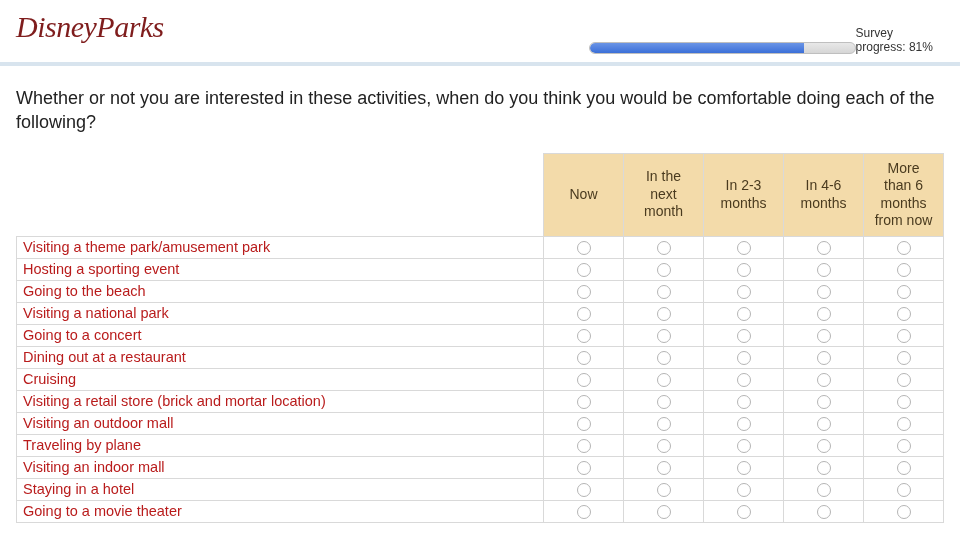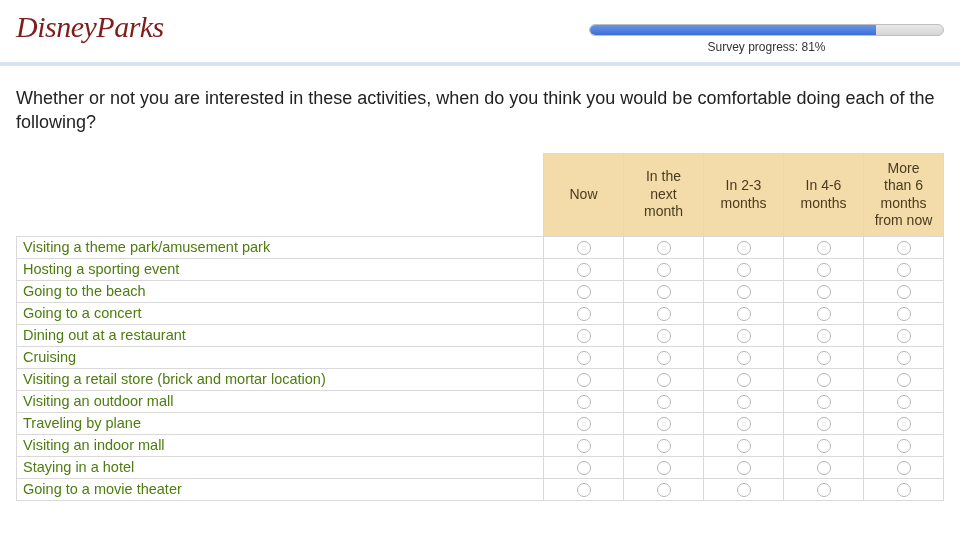--- a/index.html
+++ b/index.html
@@ -24,21 +24,21 @@
     font-family: Georgia, 'Times New Roman', serif;
     font-size: 30px;
     color: #7f1d1d;
     font-weight: 500;
     letter-spacing: -0.5px;
     white-space: nowrap;
     padding-bottom: 10px;
   }
   .progress-wrap {
     display: flex;
-    flex-direction: column;
+    flex-direction: row;
     align-items: flex-end;
     width: 355px;
     flex-shrink: 0;
   }
   .progress-bar-outer {
     width: 100%;
     height: 12px;
     border-radius: 6px;
     background: linear-gradient(to bottom, #e8e8e8, #d6d6d6);
     border: 1px solid #bfbfbf;
@@ -85,21 +85,21 @@
   thead th.blank {
     background: #fff;
     border-top: 1px solid transparent;
     border-left: 1px solid transparent;
     border-right: 1px solid #d9d9d9;
     border-bottom: 1px solid #d9d9d9;
   }
   tbody td.label {
     padding: 2px 6px;
     font-size: 14.5px;
-    color: #4d7c0f;
+    color: #b91c1c;
     white-space: nowrap;
   }
   tbody td.opt {
     text-align: center;
     width: 80px;
     padding: 2px 0;
   }
   tbody tr {
     height: 22px;
   }
@@ -160,20 +160,28 @@
         </tr>
         <tr>
           <td class="label">Going to the beach</td>
           <td class="opt"><span class="radio"></span></td>
           <td class="opt"><span class="radio"></span></td>
           <td class="opt"><span class="radio"></span></td>
           <td class="opt"><span class="radio"></span></td>
           <td class="opt"><span class="radio"></span></td>
         </tr>
         <tr>
+          <td class="label">Visiting a national park</td>
+          <td class="opt"><span class="radio"></span></td>
+          <td class="opt"><span class="radio"></span></td>
+          <td class="opt"><span class="radio"></span></td>
+          <td class="opt"><span class="radio"></span></td>
+          <td class="opt"><span class="radio"></span></td>
+        </tr>
+        <tr>
           <td class="label">Going to a concert</td>
           <td class="opt"><span class="radio"></span></td>
           <td class="opt"><span class="radio"></span></td>
           <td class="opt"><span class="radio"></span></td>
           <td class="opt"><span class="radio"></span></td>
           <td class="opt"><span class="radio"></span></td>
         </tr>
         <tr>
           <td class="label">Dining out at a restaurant</td>
           <td class="opt"><span class="radio"></span></td>

